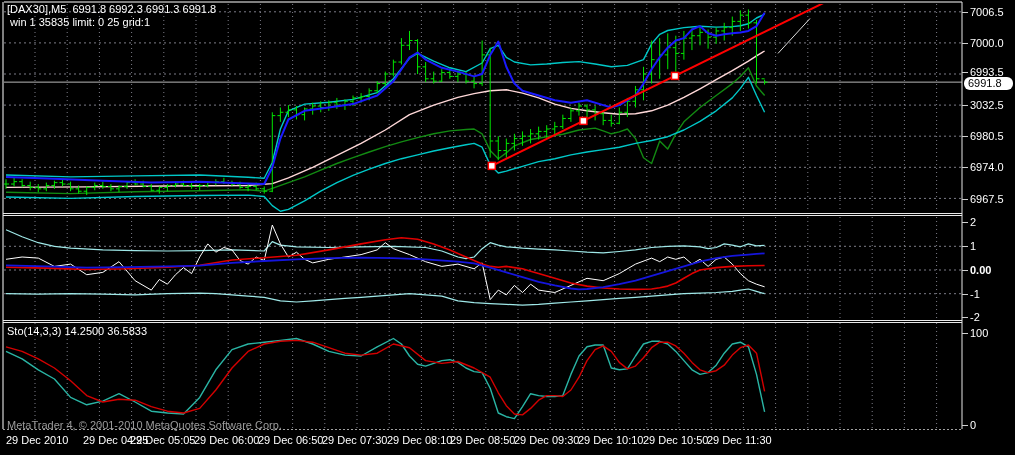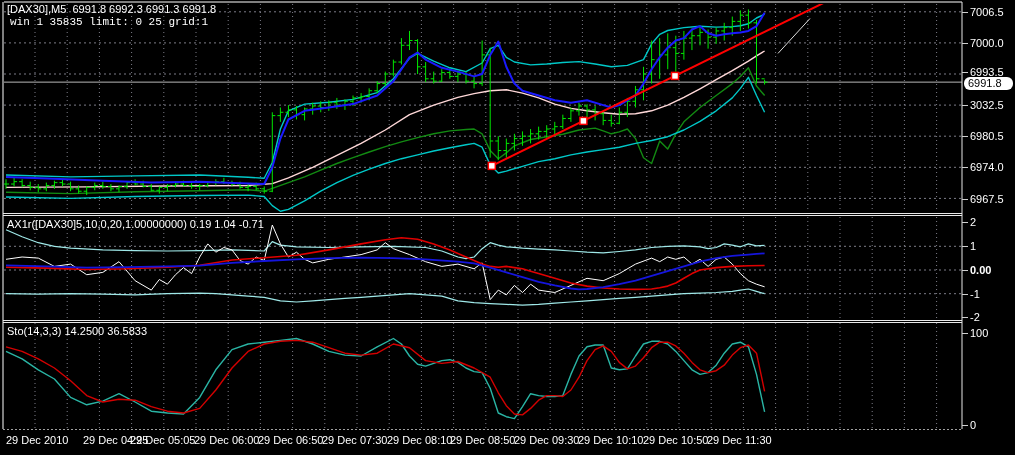--- a/index.html
+++ b/index.html
@@ -6,21 +6,21 @@
   #root{position:relative;width:1015px;height:455px;background:#000;overflow:hidden;
         font-family:"Liberation Sans",sans-serif;}
   #plot-svg{position:absolute;left:0;top:0;}
   .ovl{position:absolute;color:#fff;font-size:11px;line-height:13px;white-space:pre;}
   .axis-label{position:absolute;color:#fff;font-size:11px;line-height:12px;}
   .time-label{position:absolute;color:#fff;font-size:11px;line-height:12px;}
   #price-tag{position:absolute;left:964px;top:77px;width:49px;height:13px;background:#fff;
              color:#000;font-size:11px;line-height:13px;padding-left:4px;box-sizing:border-box;border-radius:6px;}
   #watermark{position:absolute;left:7px;top:419px;color:#9a9a9a;font-size:11px;}
   #sym-line{left:7px;top:3px;}
-  #info-line{left:10px;top:16px;font-family:Liberation Mono, monospace;}
+  #info-line{left:10px;top:16px;}
   #mid-label{left:7px;top:218px;}
   #sto-label{left:7px;top:325px;}
   .bold{font-weight:bold;}
 </style>
 </head>
 <body>
 
 <div id="root">
   <svg id="plot-svg" width="1015" height="455">
       <defs>
@@ -473,22 +473,22 @@
         <line x1="962" y1="270.5" x2="968" y2="270.5" stroke="#cfcfcf" stroke-width="1"></line>
         <line x1="962" y1="294.5" x2="968" y2="294.5" stroke="#cfcfcf" stroke-width="1"></line>
         <line x1="962" y1="317.5" x2="968" y2="317.5" stroke="#cfcfcf" stroke-width="1"></line>
         <line x1="962" y1="333.5" x2="968" y2="333.5" stroke="#cfcfcf" stroke-width="1"></line>
         <line x1="962" y1="425.5" x2="968" y2="425.5" stroke="#cfcfcf" stroke-width="1"></line>
       </g>
     </svg>
 
   <div class="ovl" id="sym-line">[DAX30],M5  6991.8 6992.3 6991.3 6991.8</div>
   <div class="ovl" id="info-line">win 1 35835 limit: 0 25 grid:1</div>
-  <div class="ovl" id="mid-label">AX1r([DAX30]5,10,0,20,1.00000000) 0.19 1.04 -0.71</div>
   <div class="ovl" id="sto-label">Sto(14,3,3) 14.2500 36.5833</div>
+  <div id="watermark">MetaTrader 4, © 2001-2010 MetaQuotes Software Corp.</div>
 
   <div id="price-axis">
       <div class="axis-label" style="left: 970px; top: 6px;">7006.5</div>
       <div class="axis-label" style="left: 970px; top: 37px;">7000.0</div>
       <div class="axis-label" style="left: 970px; top: 66px;">6993.5</div>
       <div class="axis-label" style="left: 970px; top: 99px;">3032.5</div>
       <div class="axis-label" style="left: 970px; top: 130px;">6980.5</div>
       <div class="axis-label" style="left: 970px; top: 161px;">6974.0</div>
       <div class="axis-label" style="left: 970px; top: 193px;">6967.5</div>
       <div class="axis-label" style="left: 970px; top: 216px;">2</div>

